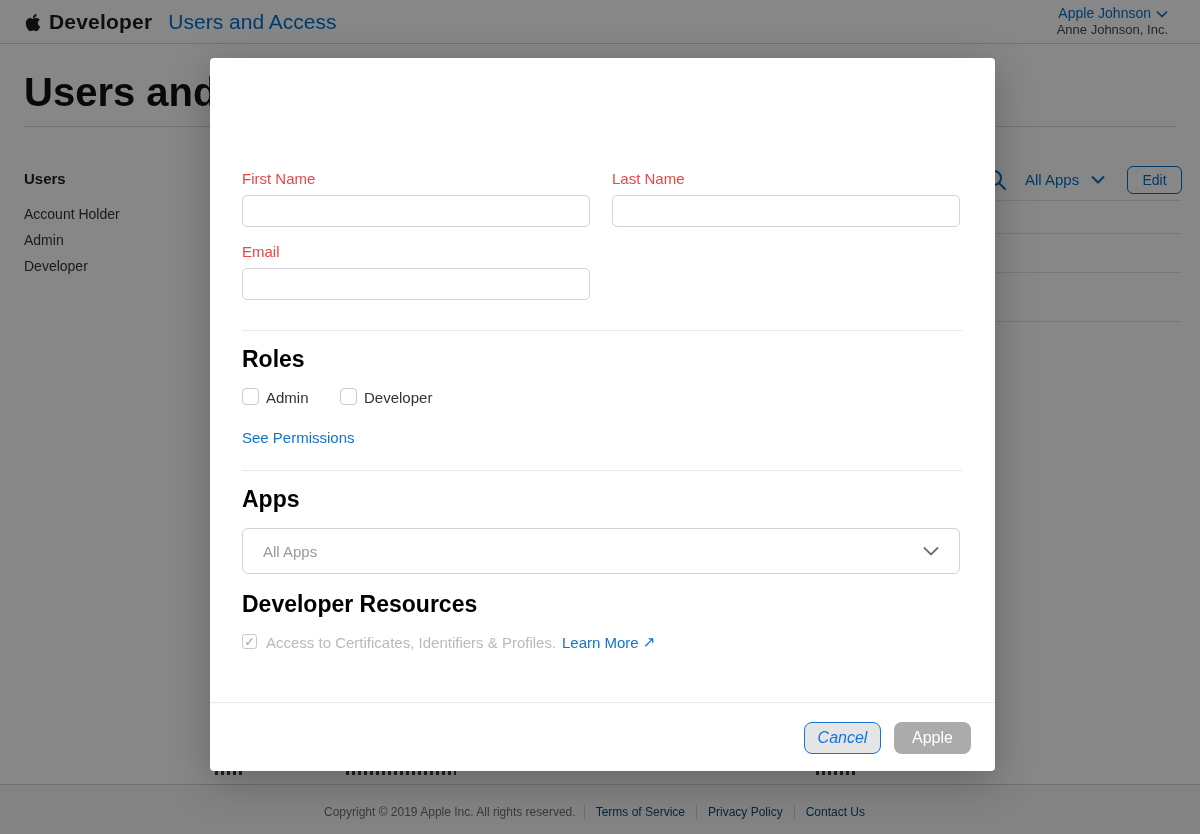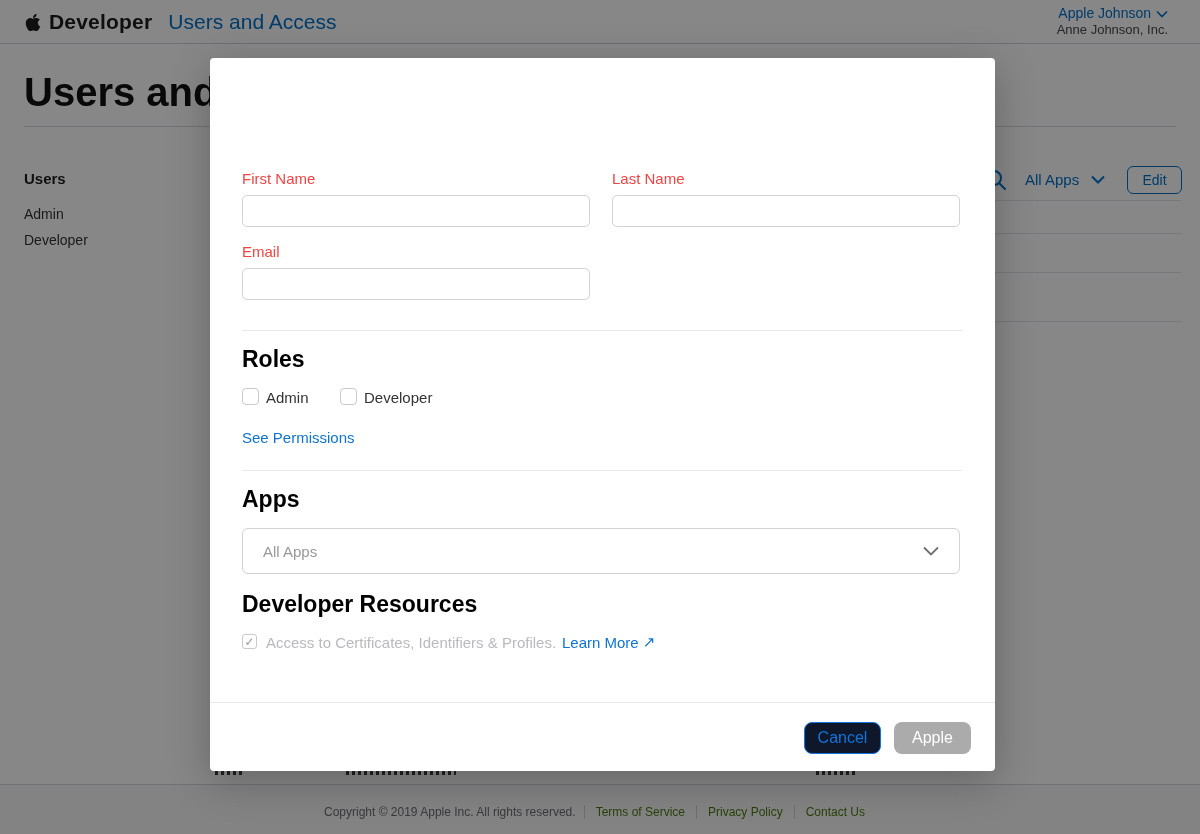--- a/index.html
+++ b/index.html
@@ -42,21 +42,21 @@
     border: 1.5px solid #0070c9; border-radius: 6px; background: transparent;
     color: #0070c9; font-size: 14px; font-family: inherit; cursor: pointer;
   }
   .table-line { position: absolute; height: 1px; background: #e3e3e6; left: 600px; width: 581px; }
   .frag { position: absolute; height: 5px; background: repeating-linear-gradient(90deg, #3e3e40 0 3px, transparent 3px 6px); }
 
   .footer-divider { position: absolute; left: 0; top: 784px; width: 1200px; height: 1px; background: #d6d6db; }
   .footer { position: absolute; left: 0; top: 785px; width: 1200px; height: 49px; background: #f7f7f9; }
   .footer-row { position: absolute; top: 20px; width: 100%; display: flex; justify-content: center; align-items: center; font-size: 12px; }
   .footer-copy { color: #6e6e73; margin-right: 8px; }
-  .footer-link { color: #4d7c0f; padding: 0 11px; border-left: 1px solid #d2d2d7; cursor: pointer; }
+  .footer-link { color: #0c4a6e; padding: 0 11px; border-left: 1px solid #d2d2d7; cursor: pointer; }
 
   
   .overlay { position: absolute; inset: 0; background: rgba(0,0,0,0.47); z-index: 5; }
 
   
   .modal {
     position: absolute; left: 210px; top: 58px; width: 785px; height: 713px;
     background: #fff; z-index: 10; border-radius: 4px;
     box-shadow: 0 10px 40px rgba(0,0,0,0.25);
   }
@@ -86,21 +86,21 @@
     position: absolute; left: 32px; top: 470px; width: 718px; height: 46px;
     border: 1px solid #d2d2d7; border-radius: 6px; background: #fff;
     display: flex; align-items: center; padding: 0 20px; cursor: pointer;
   }
   .apps-placeholder { font-size: 15px; color: #98989d; flex: 1; }
 
   .dev-row-link { position: absolute; left: 352px; top: 575px; display: flex; gap: 4px; align-items: center; }
 
   .modal-footer-divider { position: absolute; left: 0; top: 644px; width: 785px; height: 1px; background: #e8e8ed; }
   .btn { position: absolute; top: 664px; width: 77px; height: 32px; border-radius: 8px; font-size: 16px; font-family: inherit; cursor: pointer; }
-  .btn-cancel { left: 594px; background: #0f172a; border: 1.5px solid #1274dd; color: #1274dd; }
+  .btn-cancel { left: 594px; background: #e5e5e5; border: 1.5px solid #1274dd; color: #1274dd; font-style: italic; }
   .btn-invite { left: 684px; background: #ababab; border: none; color: #fff; cursor: default; }
 
   .chev { display: inline-block; }
 </style>
 </head>
 <body>
 
 <div class="page">
 
   <div class="topbar">
@@ -120,20 +120,21 @@
       </div>
       <div class="account-org">Anne Johnson, Inc.</div>
     </div>
   </div>
 
   <div class="page-title">Users and Access</div>
   <div class="title-divider"></div>
 
   <div class="sidebar">
     <div class="sidebar-heading">Users</div>
+    <div class="side-item">Account Holder</div>
     <div class="side-item">Admin</div>
     <div class="side-item">Developer</div>
   </div>
 
   <svg class="toolbar-search" viewBox="0 0 24 24">
       <circle cx="10" cy="10" r="7" fill="none" stroke="#0070c9" stroke-width="2"></circle>
       <line x1="15.2" y1="15.2" x2="21" y2="21" stroke="#0070c9" stroke-width="2" stroke-linecap="round"></line>
     </svg>
 
   <div class="toolbar-filter">

